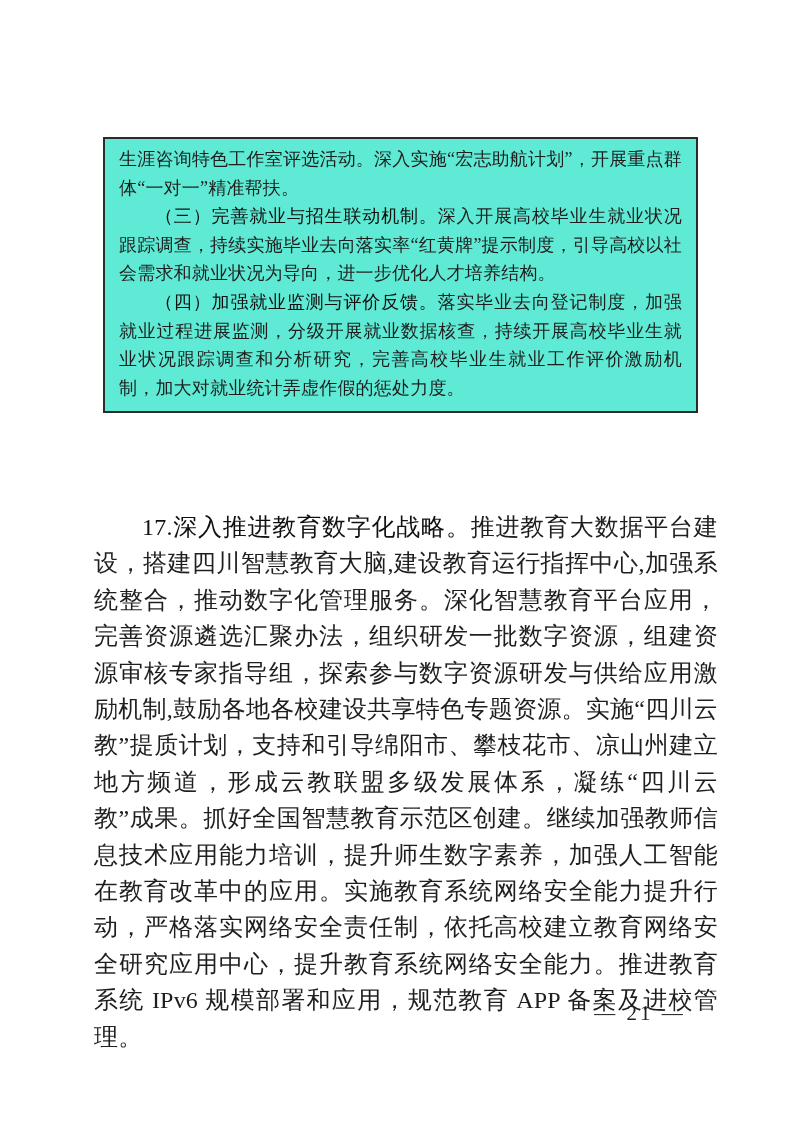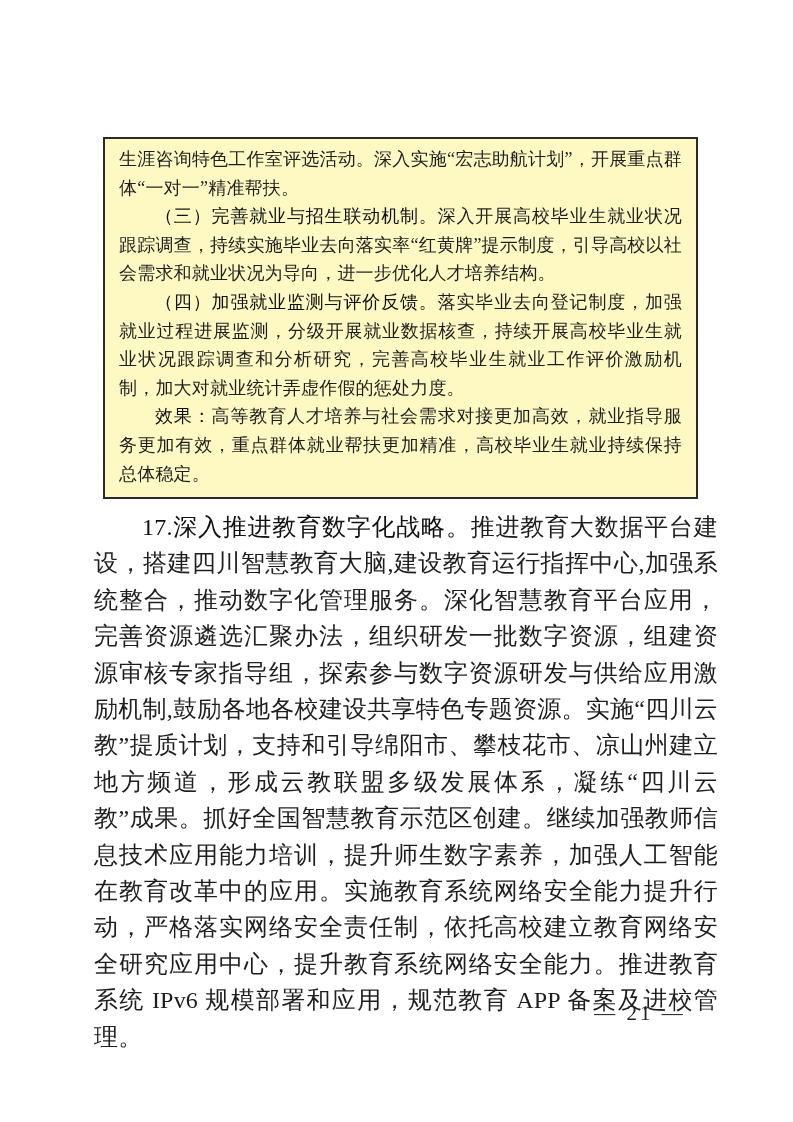--- a/index.html
+++ b/index.html
@@ -21,21 +21,21 @@
     background: #ffffff;
   }
   .boxed-section {
     position: absolute;
     left: 103px;
     top: 137px;
     width: 595px;
     box-sizing: border-box;
     border: 2px solid #2b2b2b;
     padding: 6px 14px 9px 14px;
-    background: #fef9c3;
+    background: #5eead4;
   }
   .boxed-section p {
     margin: 0;
     font-size: 18px;
     line-height: 28.6px;
     text-align: justify;
     text-justify: inter-ideograph;
     letter-spacing: 0.2px;
   }
   .boxed-section p.indent {
@@ -72,20 +72,19 @@
 </style>
 </head>
 <body>
 
 <div class="page">
 
   <div class="boxed-section">
     <p><span>生涯咨询特色工作室评选活动。深入实施“宏志助航计划”，开展重点群体“一对一”精准帮扶。</span></p>
     <p class="indent"><b class="lead">（三）完善就业与招生联动机制。</b><span>深入开展高校毕业生就业状况跟踪调查，持续实施毕业去向落实率“红黄牌”提示制度，引导高校以社会需求和就业状况为导向，进一步优化人才培养结构。</span></p>
     <p class="indent"><b class="lead">（四）加强就业监测与评价反馈。</b><span>落实毕业去向登记制度，加强就业过程进展监测，分级开展就业数据核查，持续开展高校毕业生就业状况跟踪调查和分析研究，完善高校毕业生就业工作评价激励机制，加大对就业统计弄虚作假的惩处力度。</span></p>
-    <p class="indent"><b class="lead">效果：</b><span>高等教育人才培养与社会需求对接更加高效，就业指导服务更加有效，重点群体就业帮扶更加精准，高校毕业生就业持续保持总体稳定。</span></p>
   </div>
 
   <p class="main-paragraph"><b class="lead">17.深入推进教育数字化战略。</b><span>推进教育大数据平台建设，搭建四川智慧教育大脑,建设教育运行指挥中心,加强系统整合，推动数字化管理服务。深化智慧教育平台应用，完善资源遴选汇聚办法，组织研发一批数字资源，组建资源审核专家指导组，探索参与数字资源研发与供给应用激励机制,鼓励各地各校建设共享特色专题资源。实施“四川云教”提质计划，支持和引导绵阳市、攀枝花市、凉山州建立地方频道，形成云教联盟多级发展体系，凝练“四川云教”成果。抓好全国智慧教育示范区创建。继续加强教师信息技术应用能力培训，提升师生数字素养，加强人工智能在教育改革中的应用。实施教育系统网络安全能力提升行动，严格落实网络安全责任制，依托高校建立教育网络安全研究应用中心，提升教育系统网络安全能力。推进教育系统 IPv6 规模部署和应用，规范教育 APP 备案及进校管理。</span></p>
 
   <div class="page-number">— 21 —</div>
 
 </div>
 
 </body></html>

